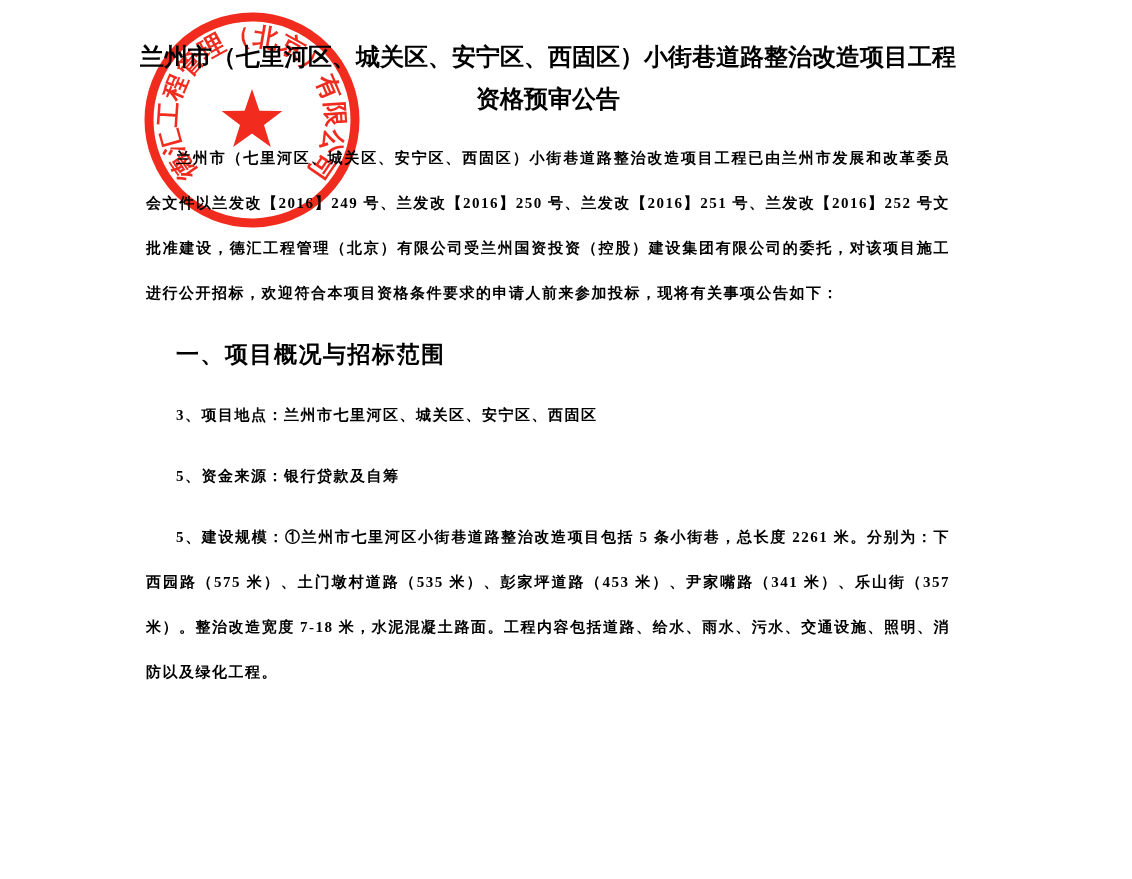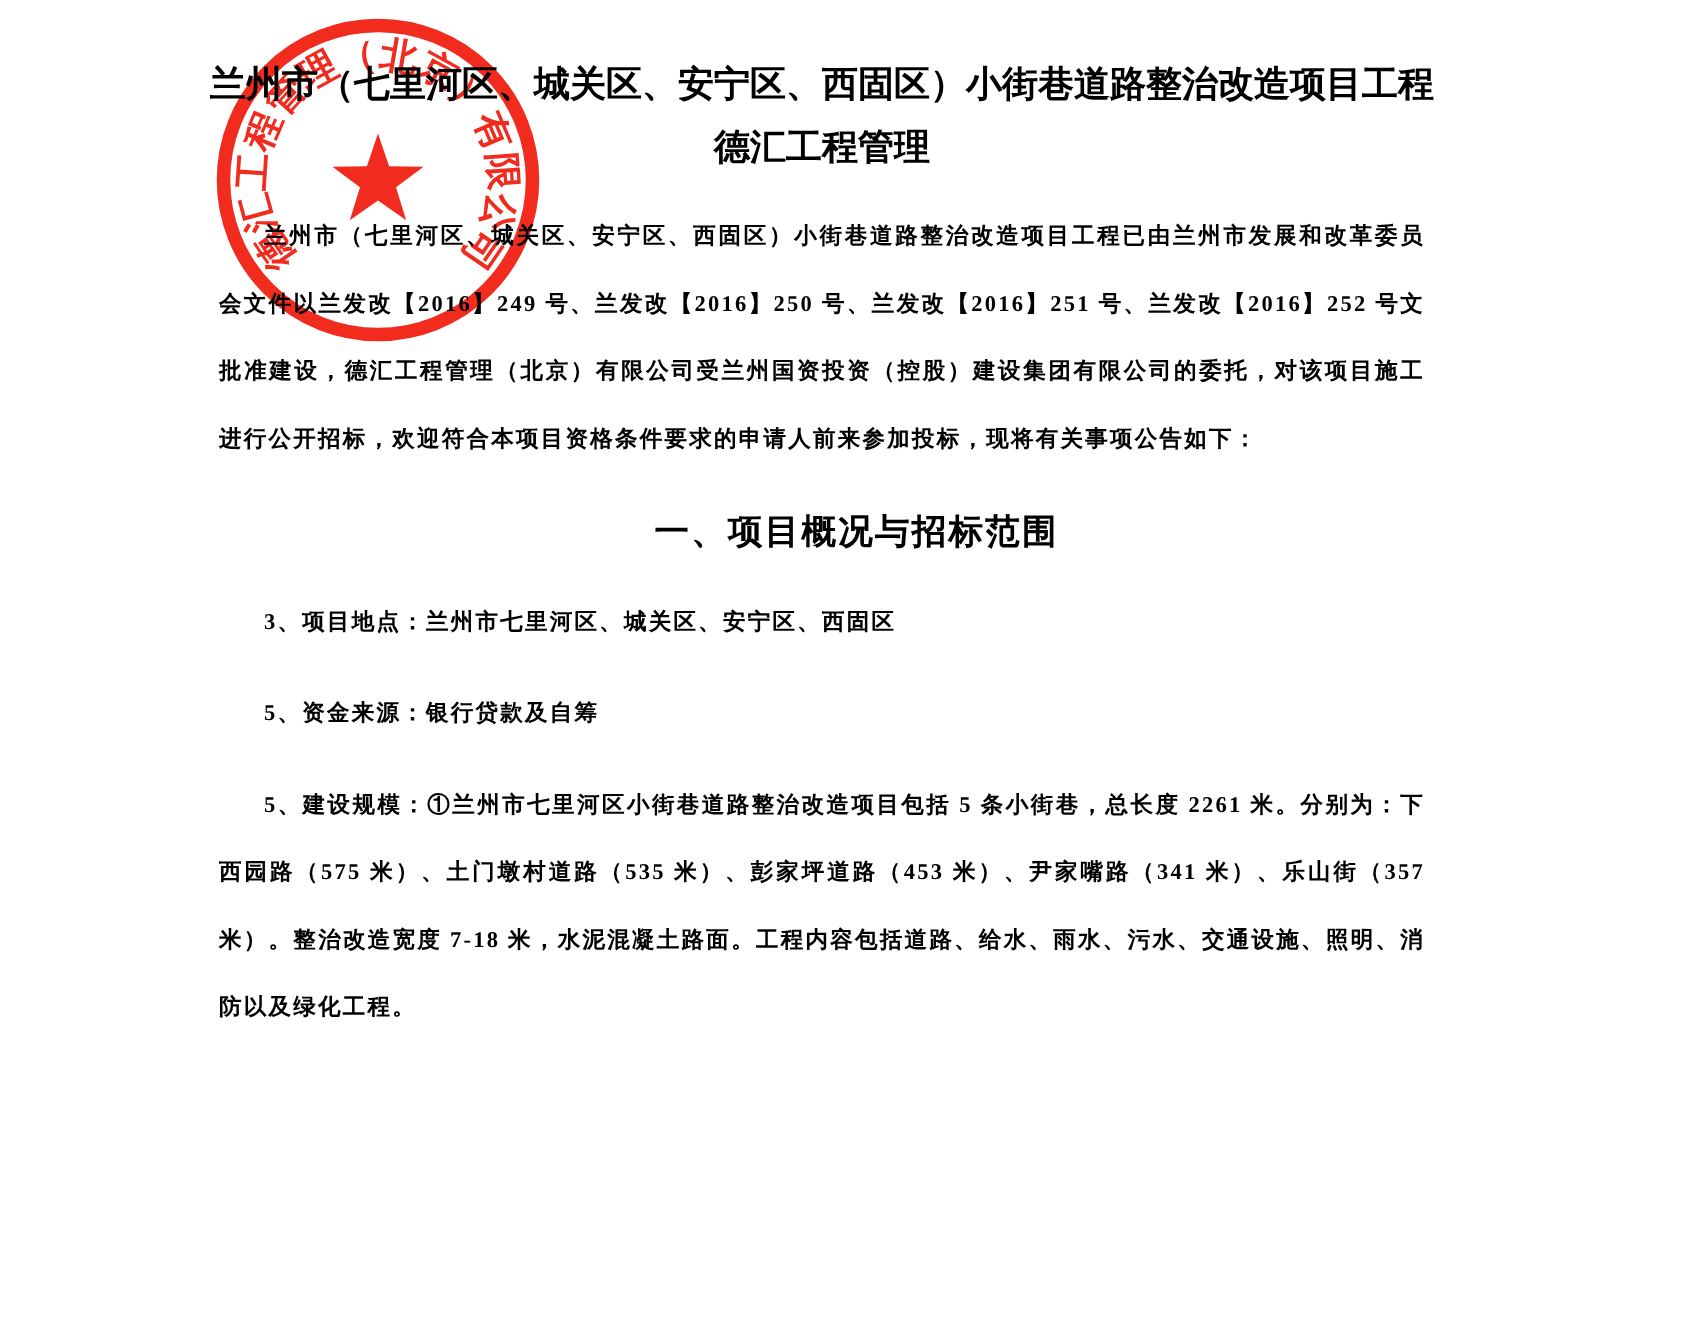--- a/index.html
+++ b/index.html
@@ -39,41 +39,40 @@
     word-break: break-all;
     font-weight: bold;
   }
   .section-heading {
     font-size: 23px;
     font-weight: bold;
     line-height: 45px;
     letter-spacing: 1.5px;
     text-indent: 2em;
     margin: 0;
-    text-align: center;
   }
   .seal {
     position: absolute;
     left: 140px;
     top: 8px;
     width: 224px;
     height: 224px;
     mix-blend-mode: multiply;
     opacity: 0.93;
     pointer-events: none;
   }
 </style>
 </head>
 <body>
 
 <div class="doc">
 
   <h1 class="title">
     <span class="tline">兰州市（七里河区、城关区、安宁区、西固区）小街巷道路整治改造项目工程</span>
-    <span class="tline">德汇工程管理</span>
+    <span class="tline">资格预审公告</span>
   </h1>
 
   <p class="body-par">兰州市（七里河区、城关区、安宁区、西固区）小街巷道路整治改造项目工程已由兰州市发展和改革委员会文件以兰发改【2016】249 号、兰发改【2016】250 号、兰发改【2016】251 号、兰发改【2016】252 号文批准建设，德汇工程管理（北京）有限公司受兰州国资投资（控股）建设集团有限公司的委托，对该项目施工进行公开招标，欢迎符合本项目资格条件要求的申请人前来参加投标，现将有关事项公告如下：</p>
 
   <h2 class="section-heading">一、项目概况与招标范围</h2>
 
   <p class="body-par">3、项目地点：兰州市七里河区、城关区、安宁区、西固区</p>
   <p class="body-par">5、资金来源：银行贷款及自筹</p>
   <p class="body-par">5、建设规模：①兰州市七里河区小街巷道路整治改造项目包括 5 条小街巷，总长度 2261 米。分别为：下西园路（575 米）、土门墩村道路（535 米）、彭家坪道路（453 米）、尹家嘴路（341 米）、乐山街（357 米）。整治改造宽度 7-18 米，水泥混凝土路面。工程内容包括道路、给水、雨水、污水、交通设施、照明、消防以及绿化工程。</p>
 

